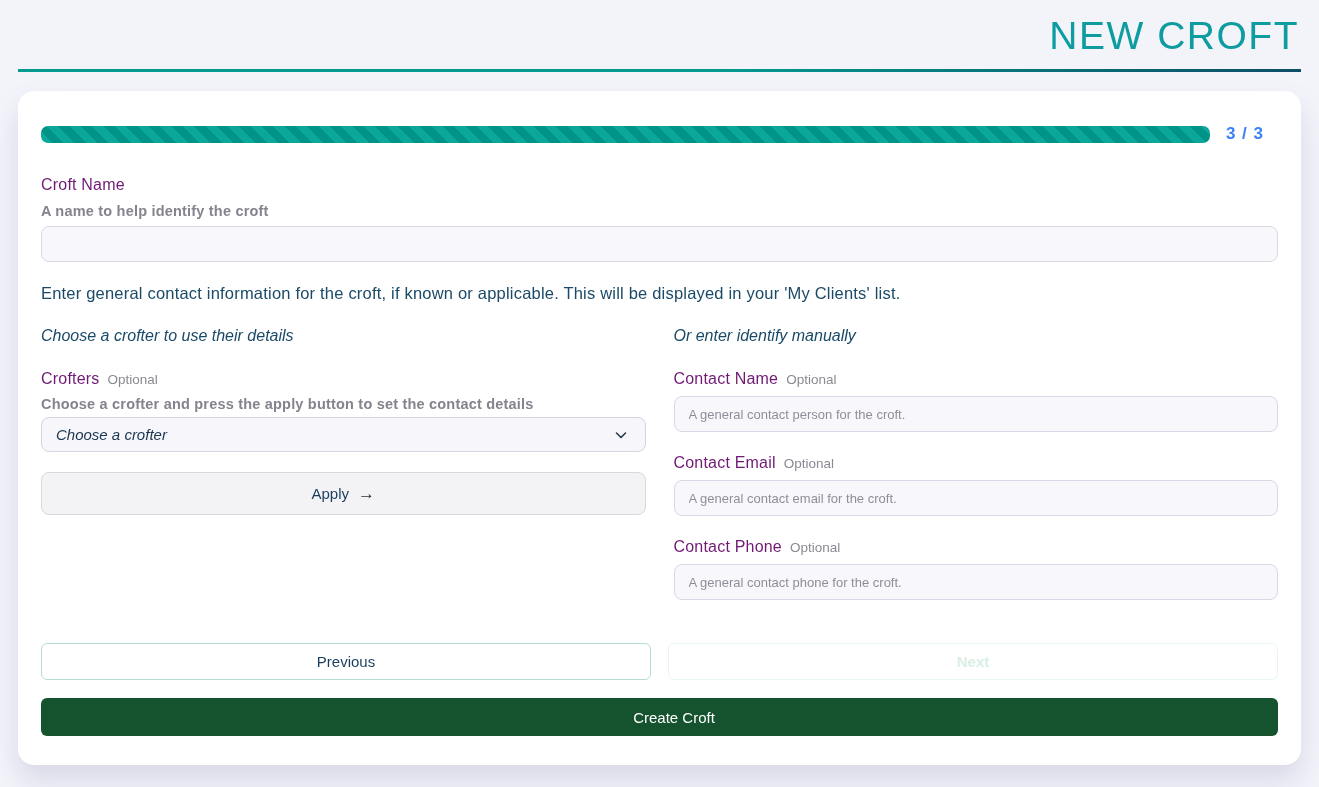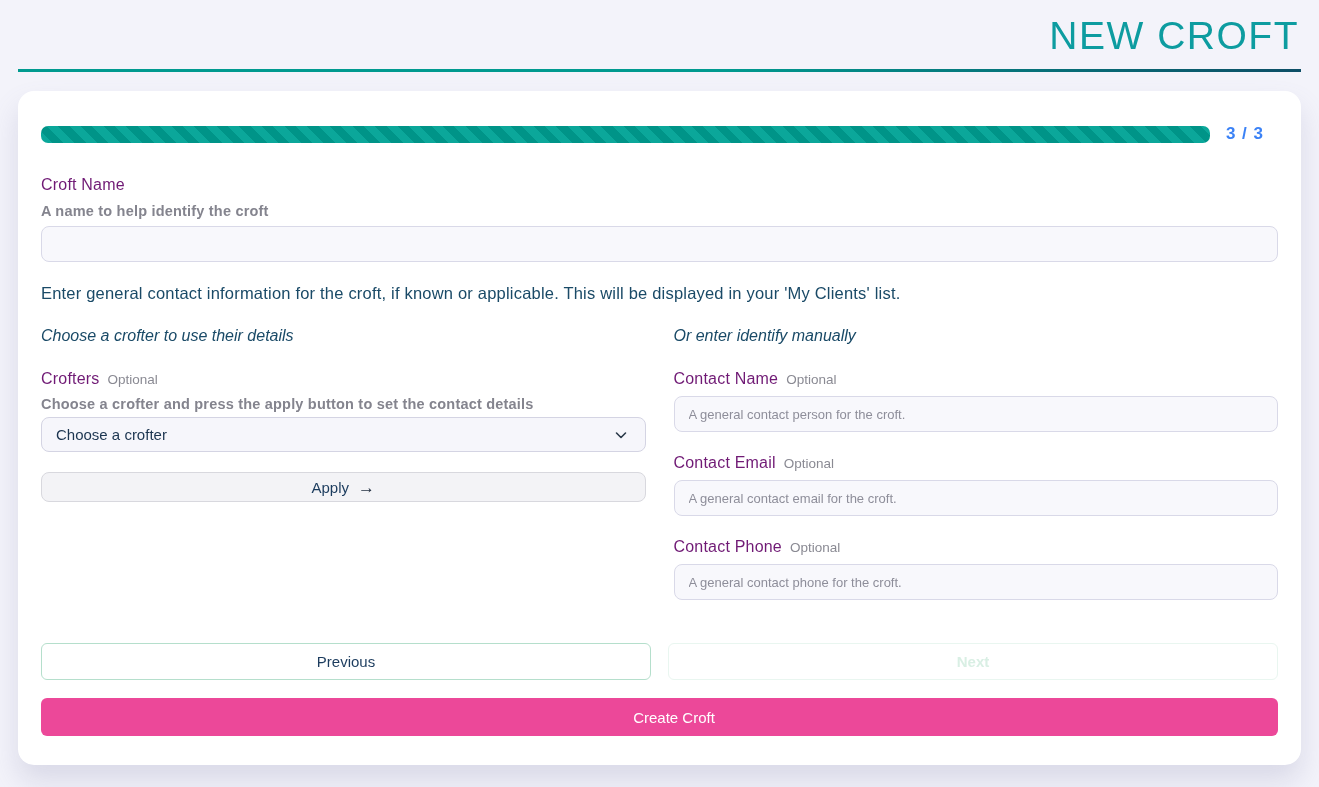--- a/index.html
+++ b/index.html
@@ -123,27 +123,28 @@
     background: #f6f6fb;
     border: 1px solid #d4d4e3;
     border-radius: 8px;
     display: flex;
     align-items: center;
     justify-content: space-between;
     padding: 0 16px 0 14px;
     font-size: 15px;
     color: #1c3550;
     cursor: pointer;
+    font-style: italic;
   }
   .select .chev { display: flex; align-items: center; }
 
   .apply-btn {
     margin-top: 20px;
     width: 100%;
-    height: 30px;
+    height: 43px;
     background: #f3f3f6;
     border: 1px solid #d8d8de;
     border-radius: 8px;
     font-size: 15px;
     color: #1c3c5e;
     font-family: "Liberation Sans", sans-serif;
     display: flex;
     align-items: center;
     justify-content: center;
     gap: 9px;
@@ -177,21 +178,21 @@
     background: #ffffff;
     border: 1px solid #e9f6f0;
     color: #d9efe4;
     font-weight: 700;
     cursor: default;
   }
   .btn-create {
     margin-top: 18px;
     width: 100%;
     height: 38px;
-    background: #ec4899;
+    background: #14532d;
     border: none;
     border-radius: 6px;
     color: #ffffff;
     font-size: 15px;
     font-family: "Liberation Sans", sans-serif;
     cursor: pointer;
     padding-left: 29px;
   }
 </style>
 </head>

